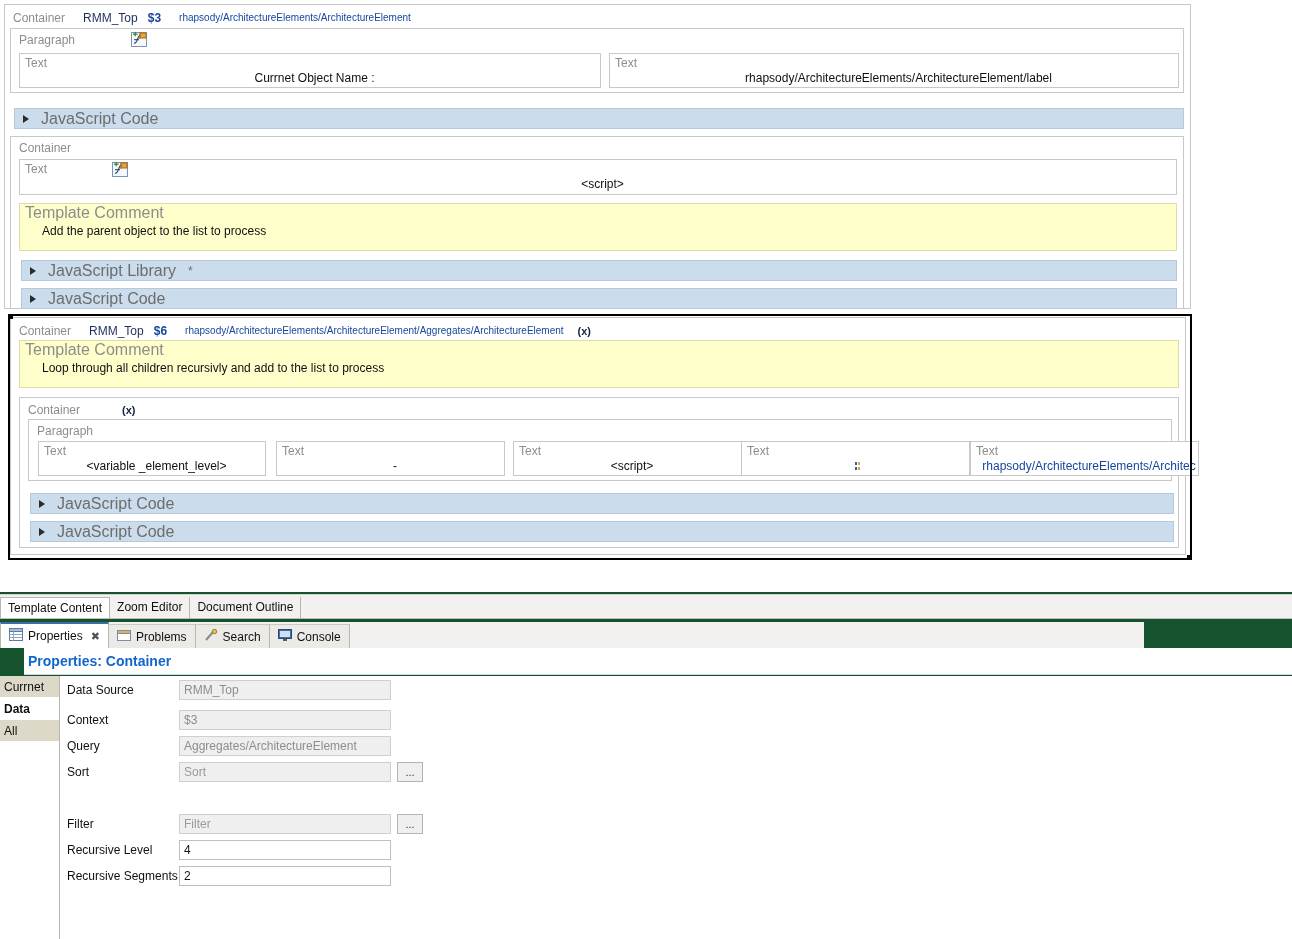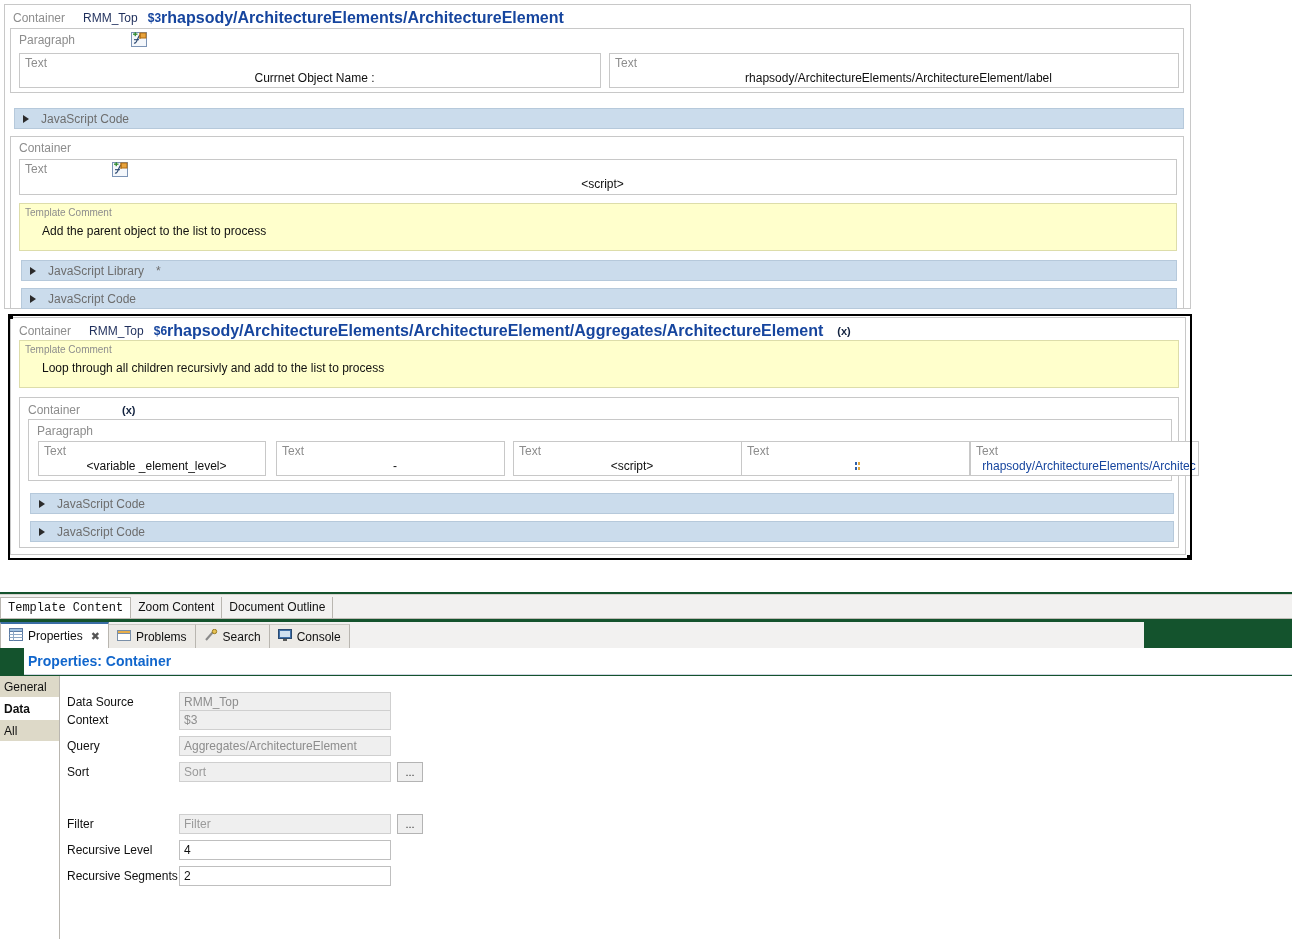--- a/index.html
+++ b/index.html
@@ -57,24 +57,23 @@
     white-space: nowrap;
   }
   .ctx {
     color: #16459e;
     font-weight: bold;
     font-size: 12px;
     margin-left: 10px;
   }
   .qpath {
     color: #16459e;
-    font-size: 16px;
-    margin-left: 0;
-    white-space: nowrap;
-    font-weight: bold;
+    font-size: 10px;
+    margin-left: 18px;
+    white-space: nowrap;
   }
   .xmark {
     color: #12223f;
     font-weight: bold;
     font-size: 11px;
     margin-left: 14px;
   }
 
   
   .textbox {
@@ -121,38 +120,38 @@
   }
   .jsbar .tri {
     width: 0; height: 0;
     border-left: 6px solid #2b2b2b;
     border-top: 4px solid transparent;
     border-bottom: 4px solid transparent;
     margin-right: 12px;
   }
   .jsbar .jslabel {
     color: #6d6d6d;
-    font-size: 12px;
+    font-size: 16px;
     white-space: nowrap;
   }
   .jsbar .star {
     color: #6d6d6d;
     font-size: 12px;
     margin-left: 12px;
   }
 
   
   .comment {
     background: #ffffcc;
     border: 1px solid #ddddaa;
     box-sizing: border-box;
   }
   .comment .caption {
     color: #8d8d8d;
-    font-size: 10px;
+    font-size: 16px;
     line-height: 14px;
     padding: 2px 0 0 5px;
   }
   .comment .value {
     color: #101010;
     font-size: 12px;
     line-height: 16px;
     padding: 3px 0 0 22px;
   }
 
@@ -196,21 +195,20 @@
     color: #101010;
     border-right: 1px solid #b9b6b0;
     background: #f2f1f0;
     box-sizing: border-box;
     white-space: nowrap;
   }
   .etab.active {
     background: #ffffff;
     border-top: 1px solid #b9b6b0;
     border-left: 1px solid #b9b6b0;
-    font-family: Liberation Mono, monospace;
   }
 
   #view-tabs {
     position: absolute;
     left: 0; top: 622px;
     width: 1144px; height: 26px;
     background: #f2f1f0;
     display: flex;
     align-items: flex-end;
   }
@@ -494,21 +492,21 @@
     </div>
 
     <div class="selbox" style="left:8px; top:314px; width:1184px; height:246px;">
       <div class="handle" style="left:-2px; top:-2px;"></div>
       <div class="handle" style="right:-2px; bottom:-2px;"></div>
     </div>
   </div>
 
   <div id="editor-tabs">
     <div class="etab active">Template Content</div>
-    <div class="etab">Zoom Content</div>
+    <div class="etab">Zoom Editor</div>
     <div class="etab">Document Outline</div>
   </div>
 
   <div id="view-tabs">
 
     <div class="vtab active">
       <span>
         <svg width="14" height="13" viewBox="0 0 14 13">
           <rect x="0.5" y="0.5" width="13" height="12" fill="#ffffff" stroke="#5b7aa3"></rect>
           <rect x="0.5" y="0.5" width="13" height="3" fill="#9fc0e0" stroke="#5b7aa3"></rect>
@@ -553,28 +551,28 @@
     </div>
   </div>
 
   <div id="props-title">
     <span class="ttl">Properties: Container</span>
   </div>
 
   <div id="props-body">
 
     <div id="prop-tabs">
-      <div class="ptab">General</div>
+      <div class="ptab">Currnet</div>
       <div class="ptab active">Data</div>
       <div class="ptab">All</div>
     </div>
 
     <div id="prop-fields">
 
-      <div class="frow" style="left:7px; top:16px;">
+      <div class="frow" style="left:7px; top:4px;">
         <span class="flabel">Data Source</span>
         <input class="finput readonly" type="text" readonly="" value="RMM_Top" style="">
       </div>
 
       <div class="frow" style="left:7px; top:34px;">
         <span class="flabel">Context</span>
         <input class="finput readonly" type="text" readonly="" value="$3" style="">
       </div>
 
       <div class="frow" style="left:7px; top:60px;">

